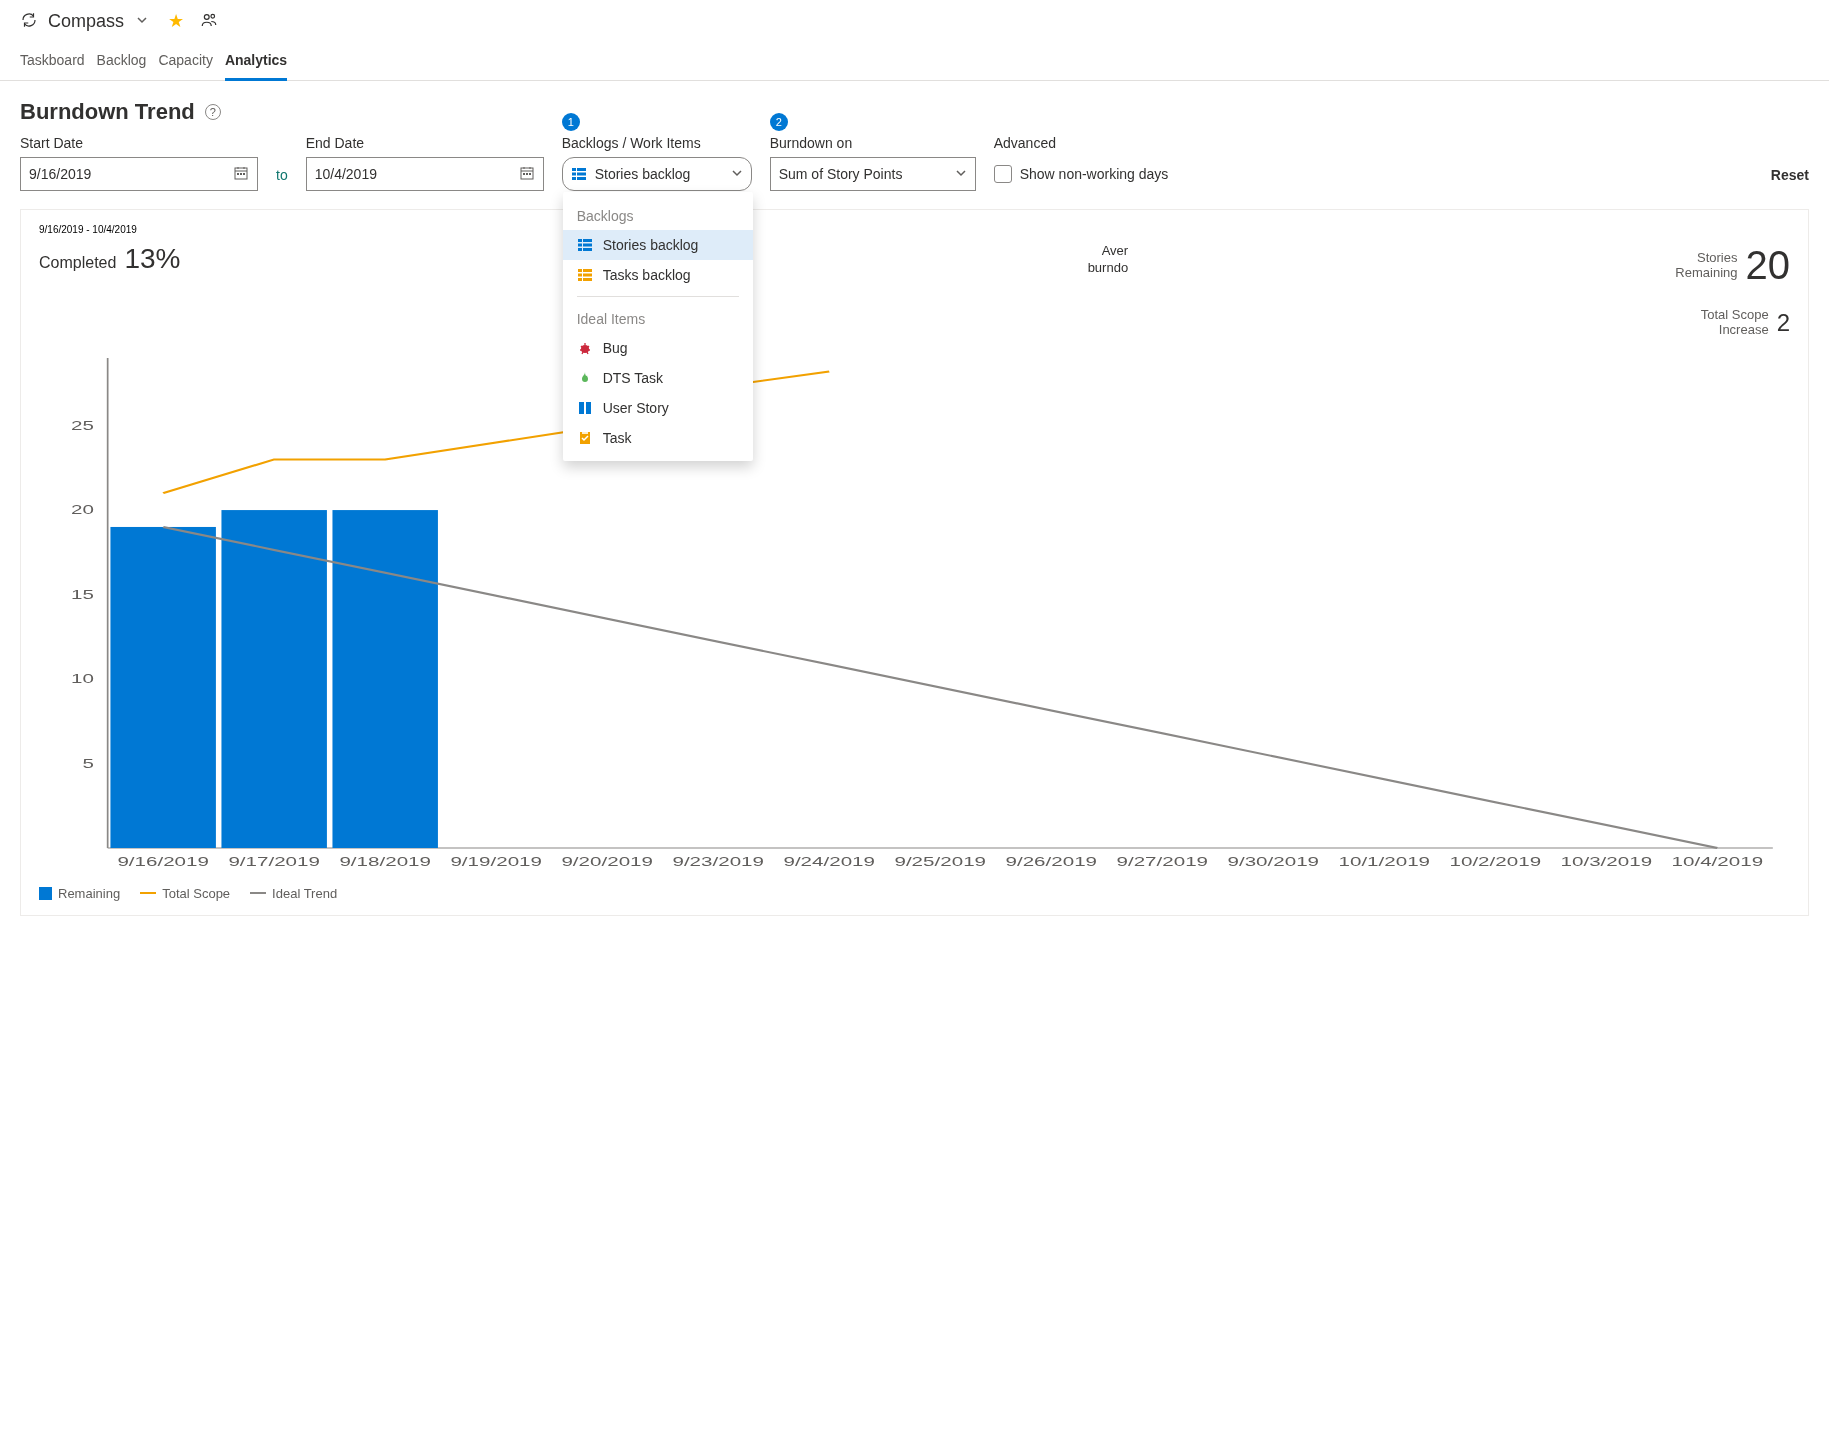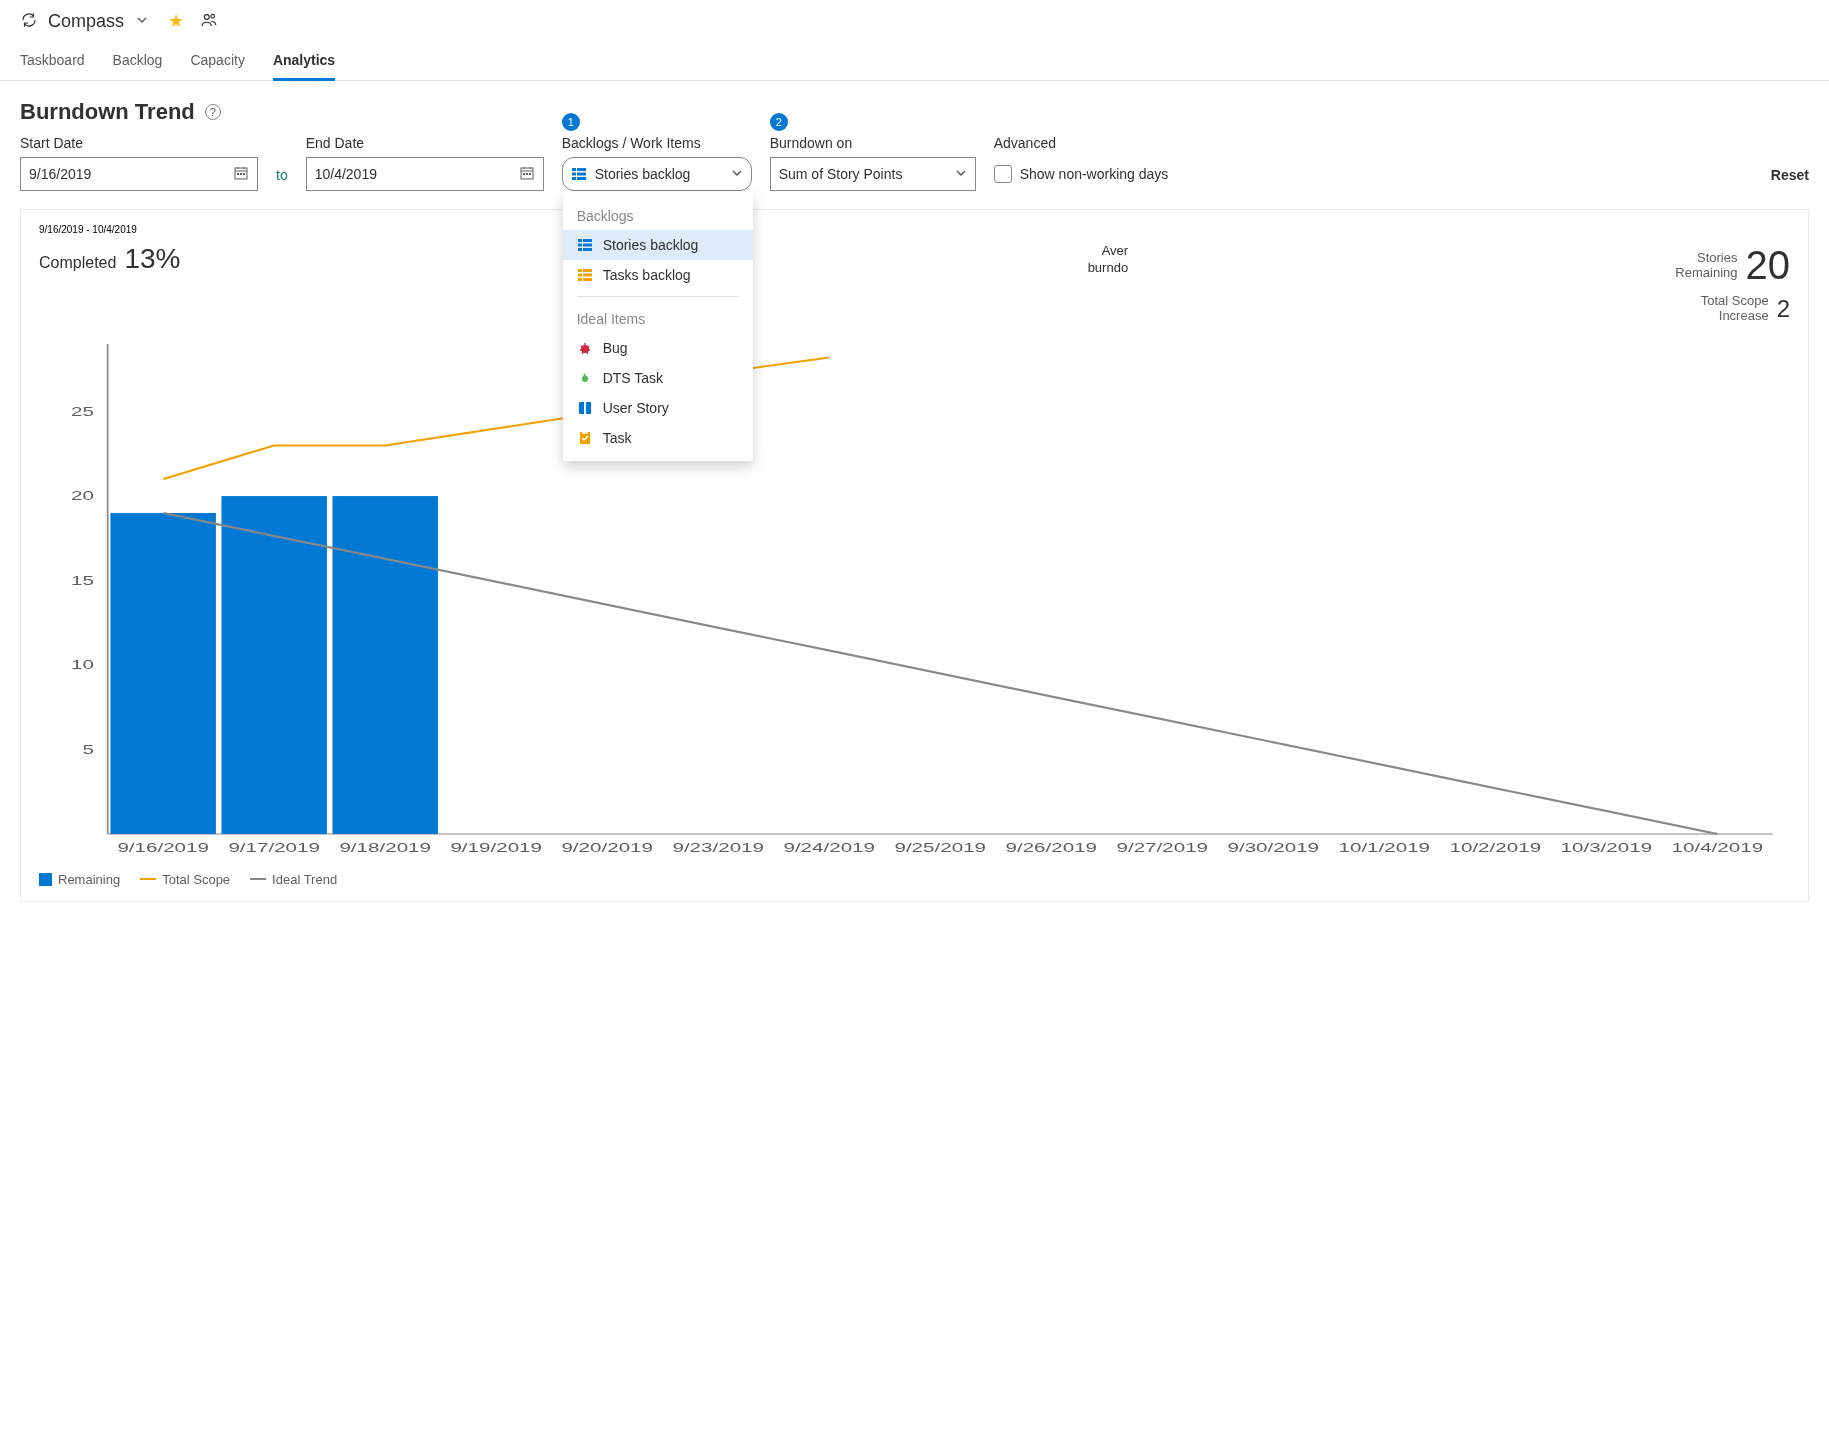--- a/index.html
+++ b/index.html
@@ -18,21 +18,21 @@
   }
   .refresh-icon svg { width: 18px; height: 18px; }
   .project-title { font-size: 18px; font-weight: 400; }
   .chevron-down { font-size: 12px; color: #605e5c; margin-left: 2px; cursor: pointer; }
   .star-icon { color: #ffb900; font-size: 18px; margin-left: 10px; cursor: pointer; }
   .people-icon { margin-left: 6px; cursor: pointer; }
   .people-icon svg { width: 18px; height: 18px; }
 
   .tab-bar {
     display: flex;
-    gap: 28px;
+    gap: 12px;
     padding: 6px 20px 0 20px;
     border-bottom: 1px solid #e1dfdd;
   }
   .tab {
     padding: 8px 0 10px 0;
     color: #605e5c;
     cursor: pointer;
     font-size: 14px;
     border-bottom: 3px solid transparent;
     margin-bottom: -1px;
@@ -128,21 +128,21 @@
   .metrics-row {
     display: flex;
     justify-content: space-between;
     padding: 4px 18px 10px 18px;
     align-items: flex-start;
   }
   .metric-left { display: flex; align-items: baseline; gap: 8px; }
   .metric-left-label { font-size: 16px; color: #323130; }
   .metric-left-value { font-size: 28px; color: #323130; }
   .metric-center { display: flex; flex-direction: column; align-items: flex-end; color: #323130; font-size: 13px; line-height: 1.3; }
-  .metrics-right { display: flex; flex-direction: column; gap: 6px; align-items: flex-end; }
+  .metrics-right { display: flex; flex-direction: column; gap: 20px; align-items: flex-end; }
   .metric-right { display: flex; align-items: center; gap: 8px; }
   .metric-right-labels { display: flex; flex-direction: column; align-items: flex-end; font-size: 13px; color: #605e5c; line-height: 1.15; }
   .metric-right-value-big { font-size: 40px; font-weight: 300; color: #323130; }
   .metric-right-value-small { font-size: 24px; color: #323130; }
 
   .chart-body { height: 530px; padding: 0 18px; position: relative; }
   .chart-svg { width: 100%; height: 100%; }
   .axis-label { font-size: 12px; fill: #605e5c; }
   .axis-line { stroke: #8a8886; stroke-width: 1; }
 

